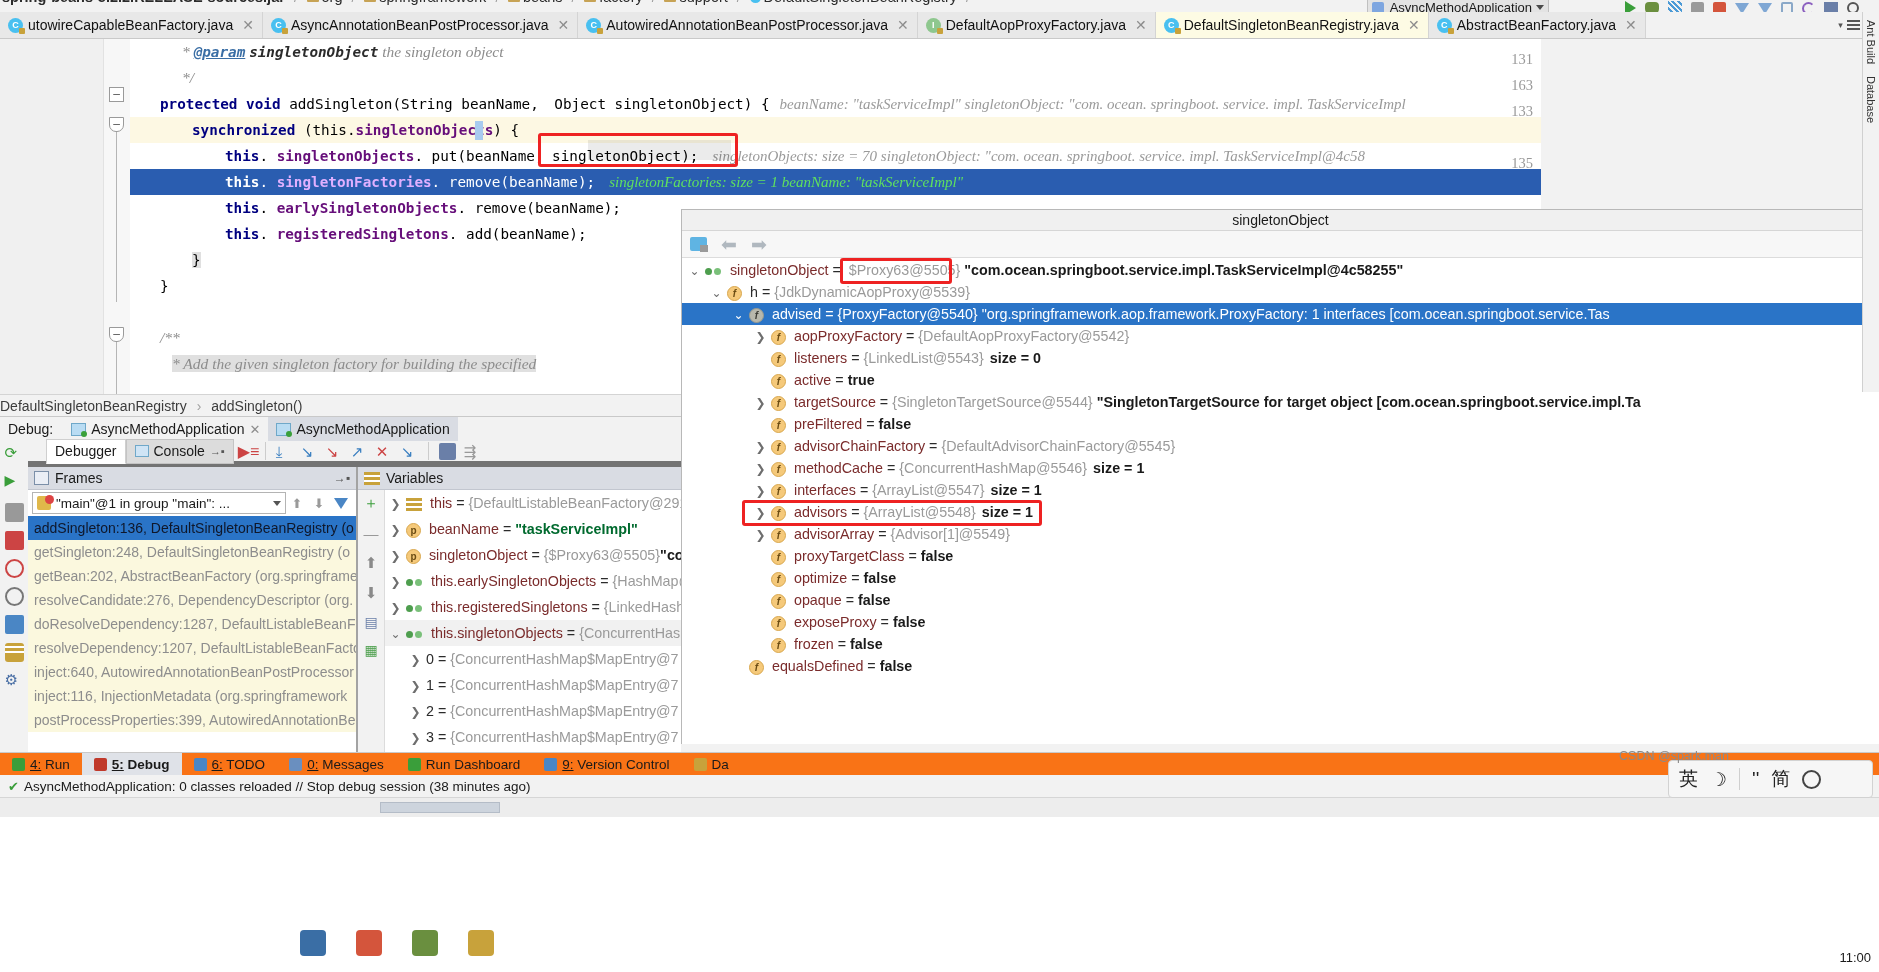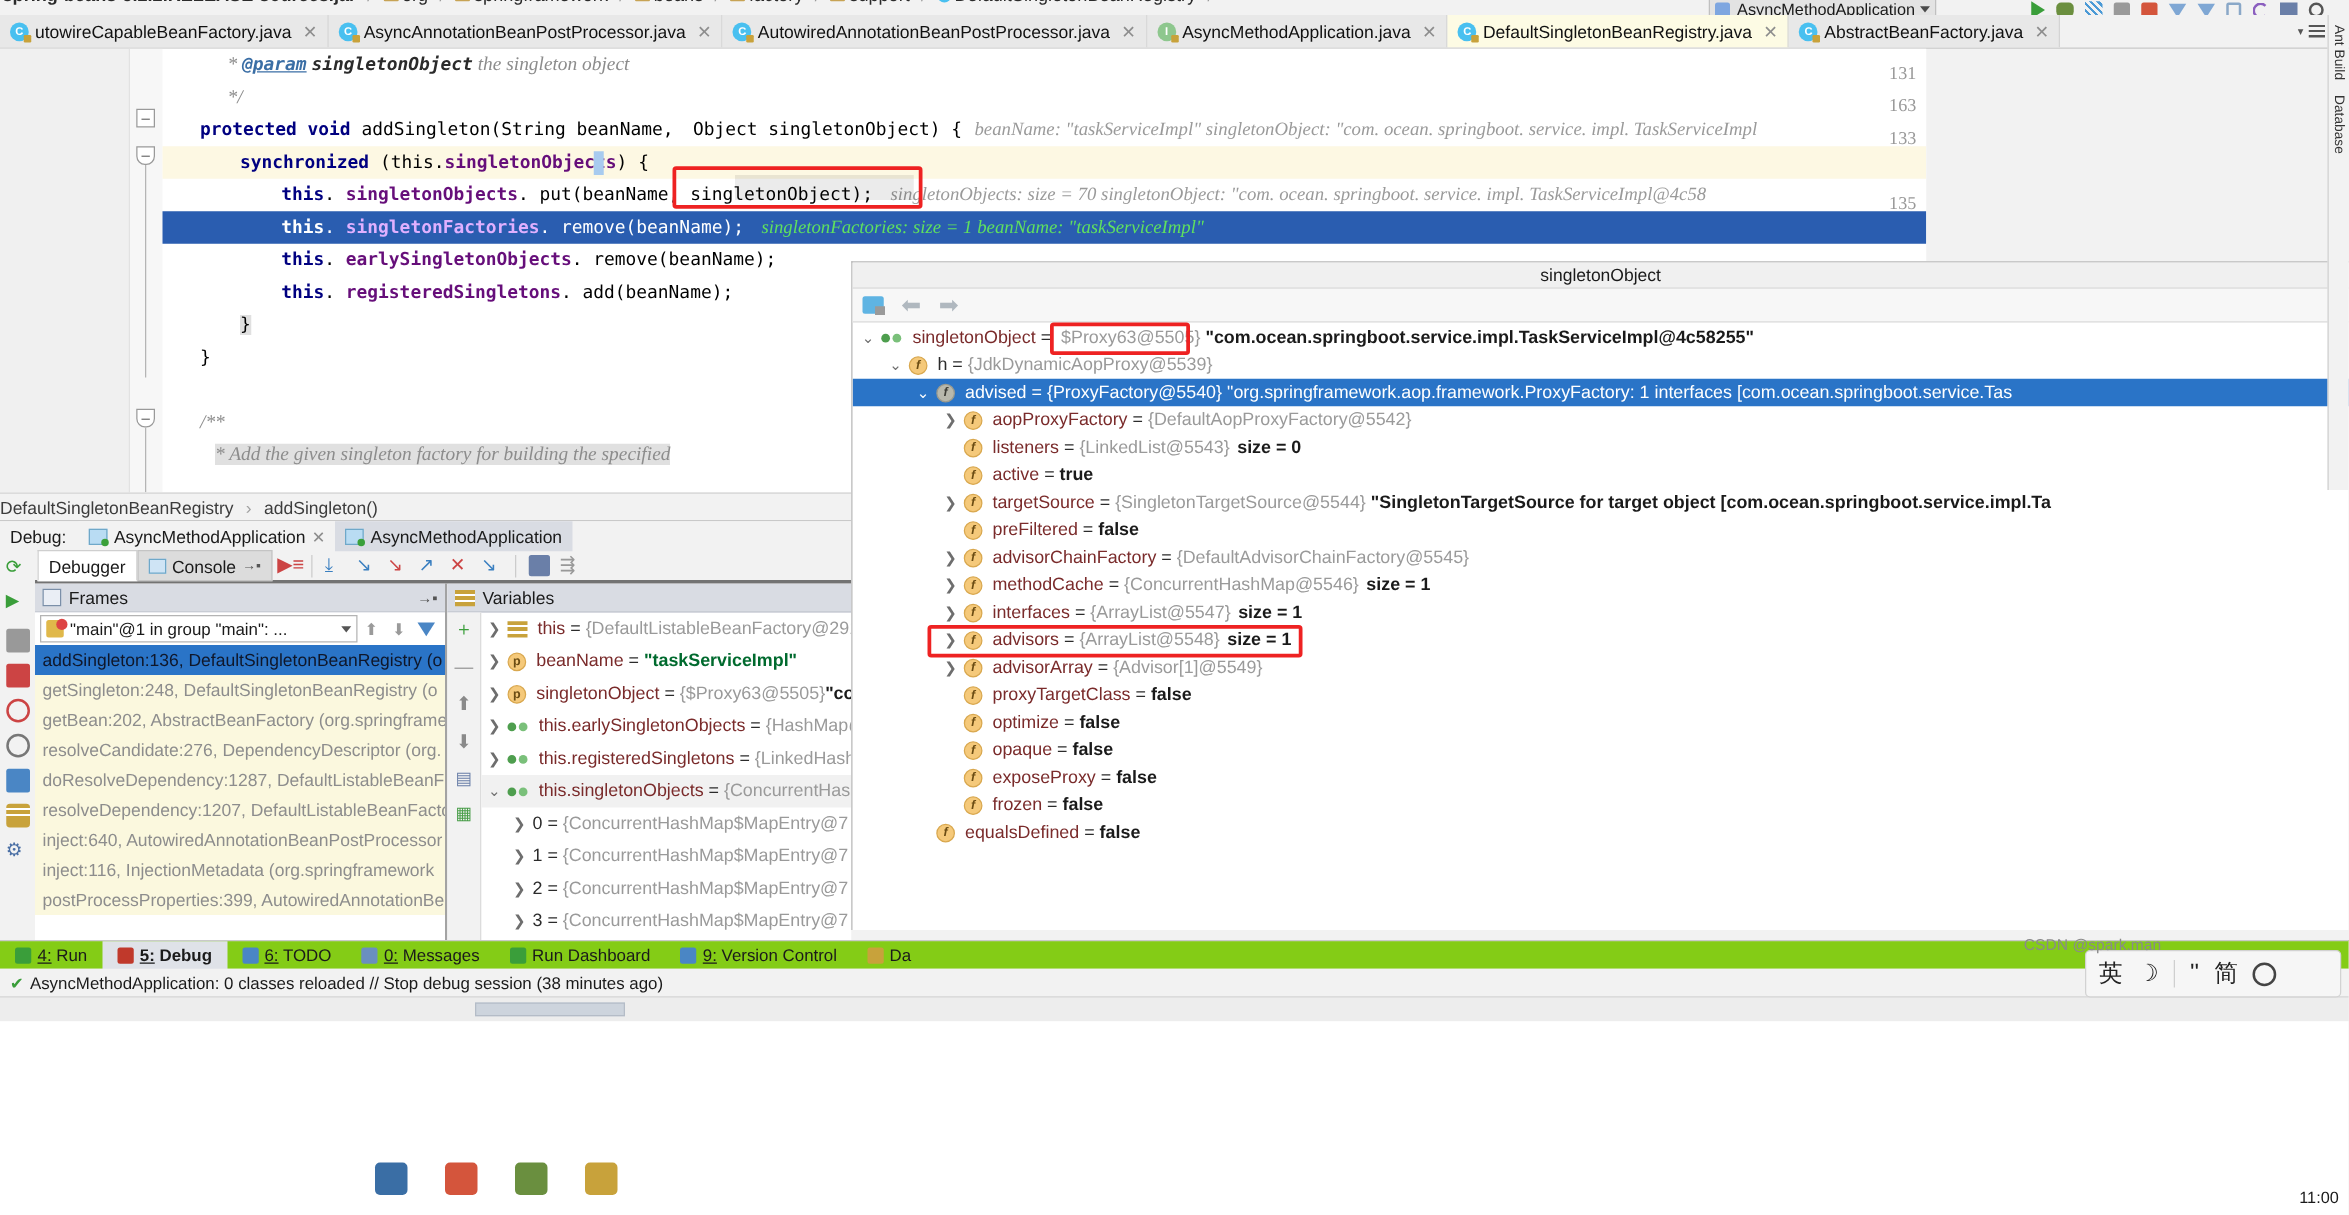--- a/index.html
+++ b/index.html
@@ -213,21 +213,21 @@
   .dbg-tab.active { background: #d9dce3; }
   .dbg-ico {
     width: 15px; height: 13px; background: #b9dcf3; border: 1px solid #6fa8c9;
     position: relative; flex: none;
   }
   .dbg-ico::after { content:""; position:absolute; right:-2px; bottom:-2px; width:6px;height:6px;border-radius:50%;background:#3aa03a; }
   .dbg-x { color: #8d8d8d; font-size: 13px; }
 
   .dbg-toolrow {
     height: 26px; background: #f2f2f2; display: flex; align-items: center;
-    border-bottom: 3px solid #737373; padding-left: 30px;
+    border-bottom: 6px solid #737373; padding-left: 46px;
   }
   .dbg-ttab {
     height: 25px; display: flex; align-items: center; gap: 5px;
     padding: 0 8px; font-size: 14px; border: 1px solid transparent;
   }
   .dbg-ttab.sel { background: #fff; border-color: #cfcfcf; border-bottom-color: #fff; }
   .dbg-ttab.un { background: #dcdcdc; border-color: #c4c4c4; }
   .console-ico { width: 14px; height: 12px; background: #cfe4f5; border: 1px solid #6fa8c9; }
   .dtb-sep { width: 1px; height: 18px; background: #ccc; margin: 0 6px; }
   .dtb { width: 17px; height: 17px; margin: 0 4px; position: relative; }
@@ -293,21 +293,21 @@
   }
   .tbicon {
     display: inline-block; width: 16px; height: 13px; vertical-align: middle; margin-right: 4px;
     background: linear-gradient(#c8a23b 0 3px, #fff 3px 5px, #c8a23b 5px 8px, #fff 8px 10px, #c8a23b 10px 13px);
   }
   .vgreen { color: #006a2e; font-weight: bold; }
 
   
   .toolbtnbar {
     position: absolute; left: 0; top: 752px; width: 1879px; height: 23px;
-    background: #84cc16; border-top: 1px solid #c9c9c9;
+    background: #f97316; border-top: 1px solid #c9c9c9;
     display: flex; align-items: center; font-size: 13.5px; color: #1a1a1a; text-align: center;
   }
   .tbtn { display: flex; align-items: center; gap: 5px; padding: 0 12px; height: 23px; }
   .tbtn.active { background: #dfe2e8; font-weight: bold; }
   .tbtn u { text-decoration: underline; }
   .sq { width: 13px; height: 13px; border-radius: 2px; flex: none; }
 
   .statusbar {
     position: absolute; left: 0; top: 775px; width: 1879px; height: 22px;
     background: #f2f2f2; font-size: 13.5px; color: #1a1a1a;
@@ -411,21 +411,21 @@
       <span>AsyncAnnotationBeanPostProcessor.java</span>
       <span class="tclose">✕</span>
     </div>
     <div class="etab">
       <span class="tico">C</span>
       <span>AutowiredAnnotationBeanPostProcessor.java</span>
       <span class="tclose">✕</span>
     </div>
     <div class="etab">
       <span class="tico iface">I</span>
-      <span>AsyncMethodApplication.java</span>
+      <span>DefaultAopProxyFactory.java</span>
       <span class="tclose">✕</span>
     </div>
     <div class="etab active">
       <span class="tico">C</span>
       <span>DefaultSingletonBeanRegistry.java</span>
       <span class="tclose">✕</span>
     </div>
     <div class="etab">
       <span class="tico">C</span>
       <span>AbstractBeanFactory.java</span>

